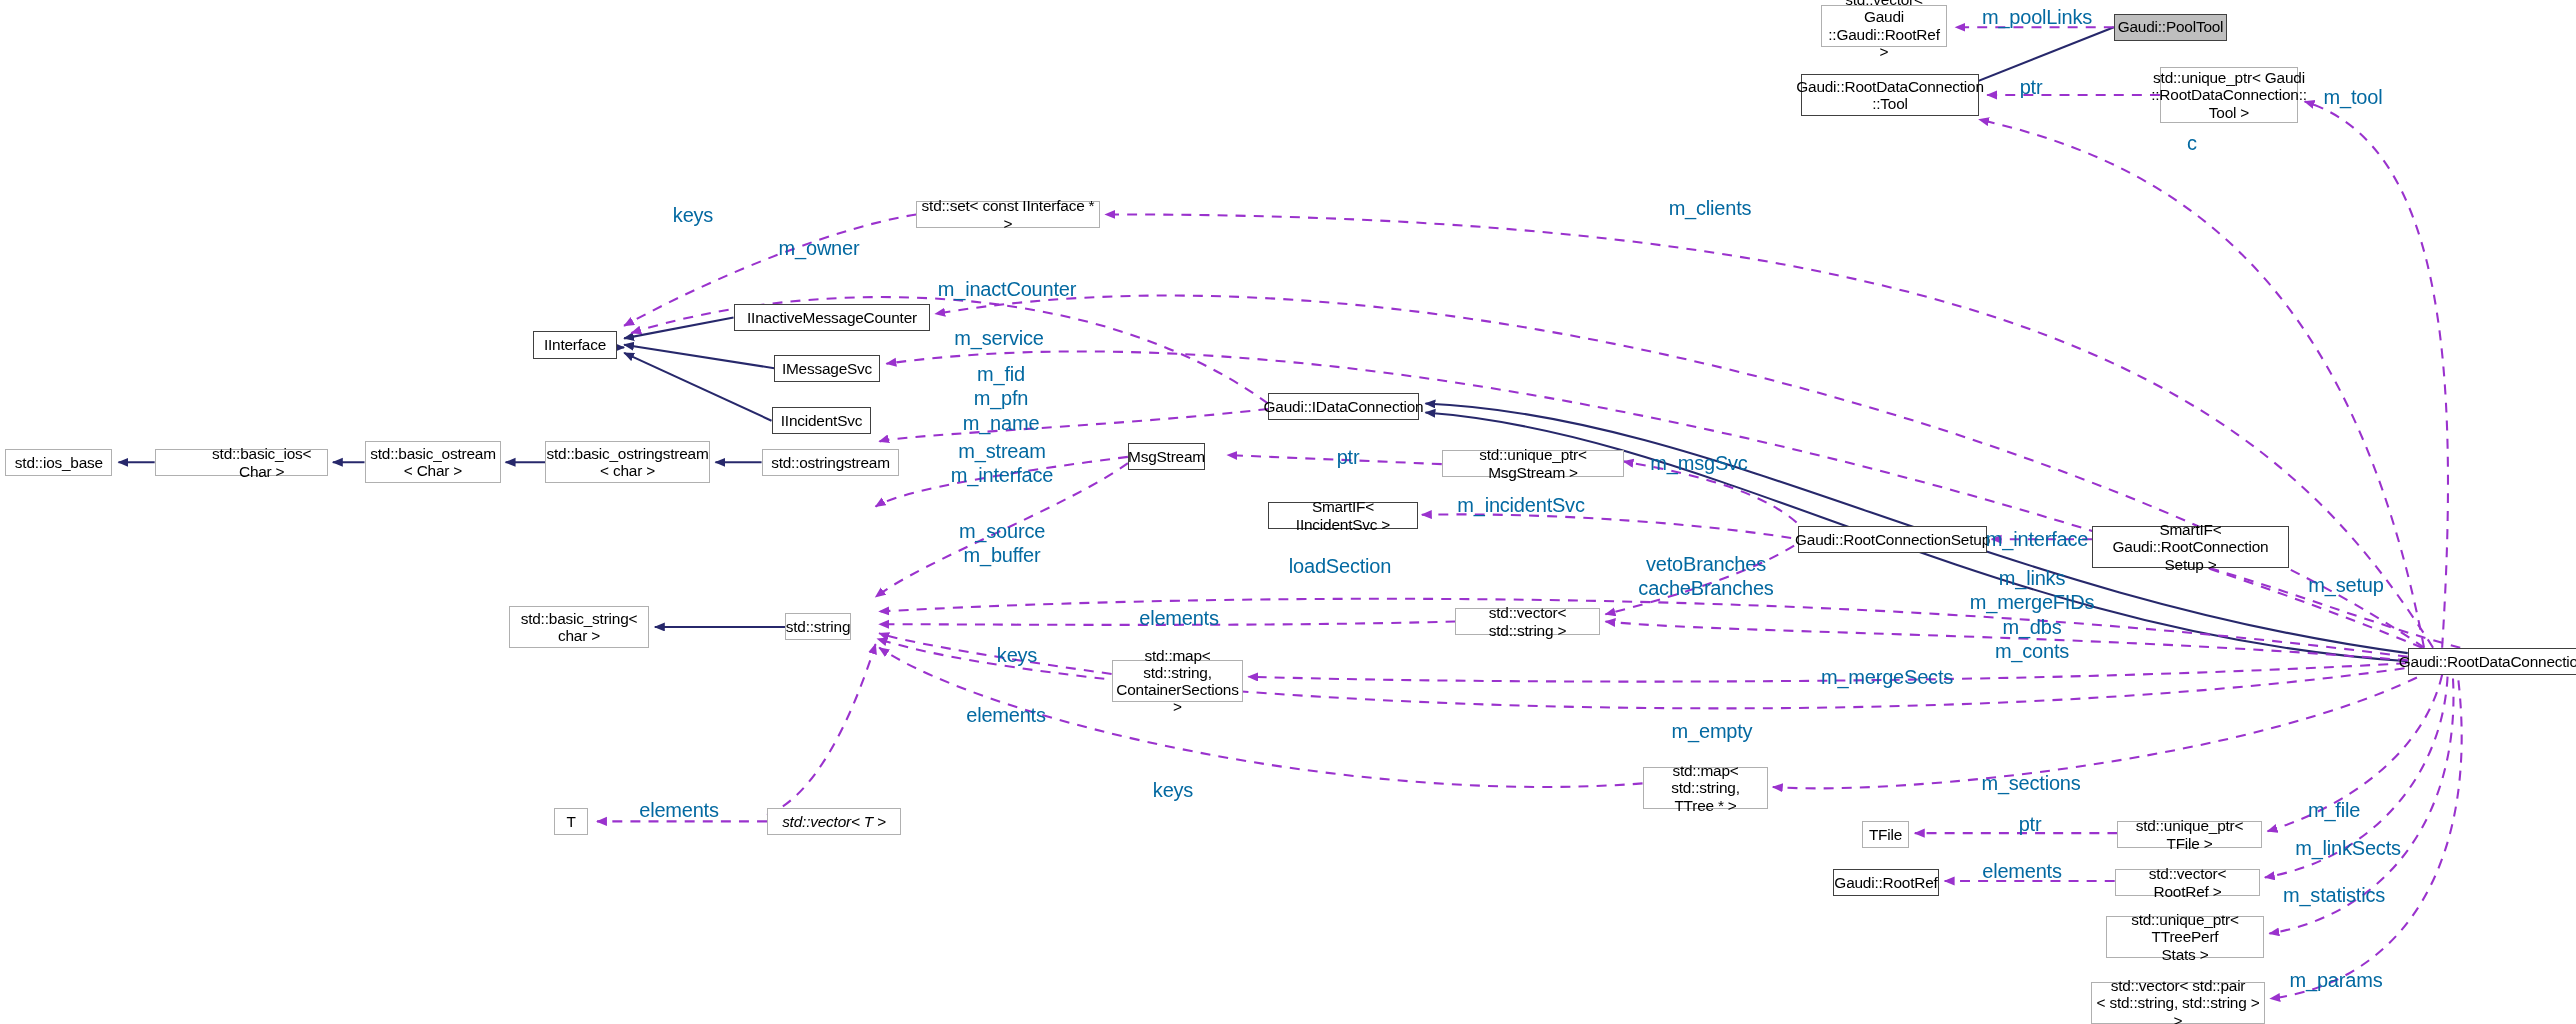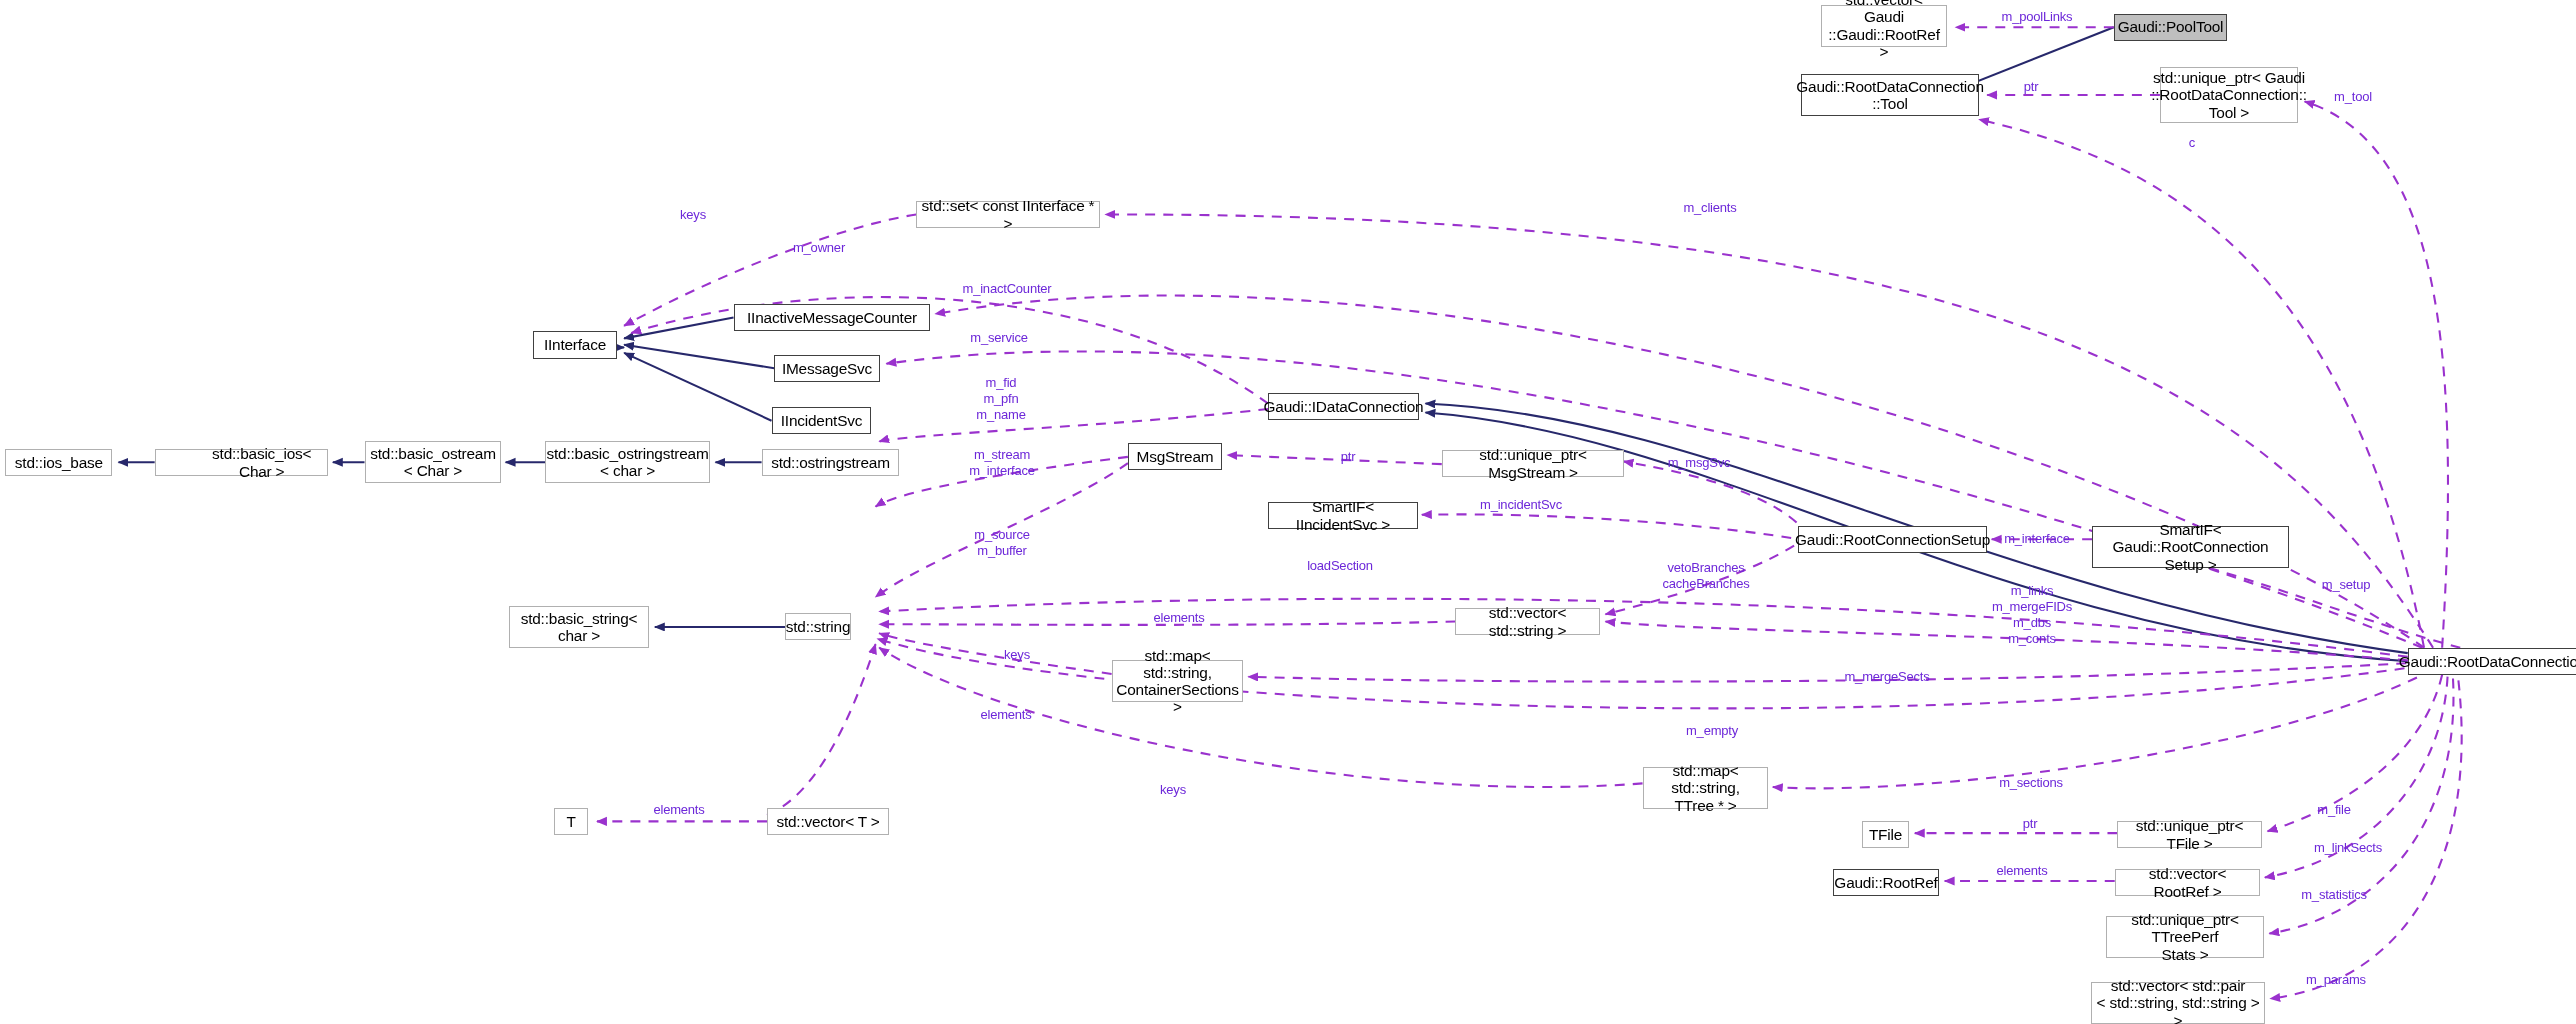--- a/index.html
+++ b/index.html
@@ -9,21 +9,21 @@
   #edges{position:absolute;left:0;top:0;width:2576px;height:1025px;}
 
   .node{position:absolute;box-sizing:border-box;display:flex;align-items:center;
         justify-content:center;text-align:center;background:#ffffff;
         border:0.9px solid #b0b0b0;color:#000000;line-height:1.12;
         font-size:15.4px;letter-spacing:-0.2px;white-space:pre-line;padding:0.9px 3.6px;}
   .node.solid{border:1.8px solid #404040;}
   .node.target{border:1.8px solid #404040;background:#ffffff;}
   .node.highlight{border:1.8px solid #404040;background:#bfbfbf;}
 
-  .edgelabel{position:absolute;font-size:13px;color:#6d28d9;white-space:pre-line;
+  .edgelabel{position:absolute;font-size:20px;color:#0369a1;white-space:pre-line;
              text-align:center;line-height:1.22;letter-spacing:-0.2px;
              transform:translate(-50%,-50%);background:transparent;}
 </style>
 </head>
 <body>
 
 <div id="canvas">
   <svg id="edges" viewBox="0 0 2848 1133" xmlns="http://www.w3.org/2000/svg">
     <defs>
       <marker id="arrI" markerWidth="13" markerHeight="13" refX="11" refY="5" orient="auto" markerUnits="userSpaceOnUse">
@@ -90,27 +90,27 @@
     <div class="node" style="left: 155px; top: 449px; width: 173px; height: 27px; padding-left: 44px;">std::basic_ios&lt; Char &gt;</div>
     <div class="node" style="left: 365px; top: 441px; width: 136px; height: 42px;">std::basic_ostream
 &lt; Char &gt;</div>
     <div class="node" style="left: 545px; top: 441px; width: 165px; height: 42px;">std::basic_ostringstream
 &lt; char &gt;</div>
     <div class="node" style="left: 762px; top: 449px; width: 137px; height: 27px; text-align: center;">std::ostringstream</div>
     <div class="node" style="left: 509px; top: 606px; width: 140px; height: 42px;">std::basic_string&lt;
 char &gt;</div>
     <div class="node" style="left: 785px; top: 613px; width: 66px; height: 27px;">std::string</div>
     <div class="node" style="left: 554px; top: 808px; width: 34px; height: 27px;">T</div>
-    <div class="node" style="left: 767px; top: 808px; width: 122px; height: 27px;">std::vector&lt; T &gt;</div>
+    <div class="node" style="left: 767px; top: 808px; width: 134px; height: 27px; font-style: italic;">std::vector&lt; T &gt;</div>
     <div class="node solid" style="left: 533px; top: 331px; width: 84px; height: 28px;">IInterface</div>
     <div class="node solid" style="left: 734px; top: 304px; width: 196px; height: 27px;">IInactiveMessageCounter</div>
     <div class="node solid" style="left: 774px; top: 355px; width: 106px; height: 27px;">IMessageSvc</div>
     <div class="node solid" style="left: 772px; top: 407px; width: 99px; height: 27px;">IIncidentSvc</div>
     <div class="node" style="left: 916px; top: 201px; width: 184px; height: 27px;">std::set&lt; const IInterface * &gt;</div>
-    <div class="node solid" style="left: 1128px; top: 443px; width: 94px; height: 27px;">MsgStream</div>
+    <div class="node solid" style="left: 1128px; top: 443px; width: 77px; height: 27px;">MsgStream</div>
     <div class="node solid" style="left: 1268px; top: 502px; width: 150px; height: 27px;">SmartIF&lt; IIncidentSvc &gt;</div>
     <div class="node solid" style="left: 1268px; top: 393px; width: 151px; height: 27px;">Gaudi::IDataConnection</div>
     <div class="node" style="left: 1442px; top: 450px; width: 182px; height: 27px;">std::unique_ptr&lt; MsgStream &gt;</div>
     <div class="node" style="left: 1455px; top: 608px; width: 145px; height: 27px;">std::vector&lt; std::string &gt;</div>
     <div class="node" style="left: 1112px; top: 660px; width: 131px; height: 42px;">std::map&lt; std::string,
 ContainerSections &gt;</div>
     <div class="node" style="left: 1643px; top: 767px; width: 125px; height: 42px;">std::map&lt; std::string,
 TTree * &gt;</div>
     <div class="node" style="left: 1862px; top: 821px; width: 47px; height: 27px;">TFile</div>
     <div class="node solid" style="left: 1833px; top: 869px; width: 106px; height: 27px;">Gaudi::RootRef</div>

